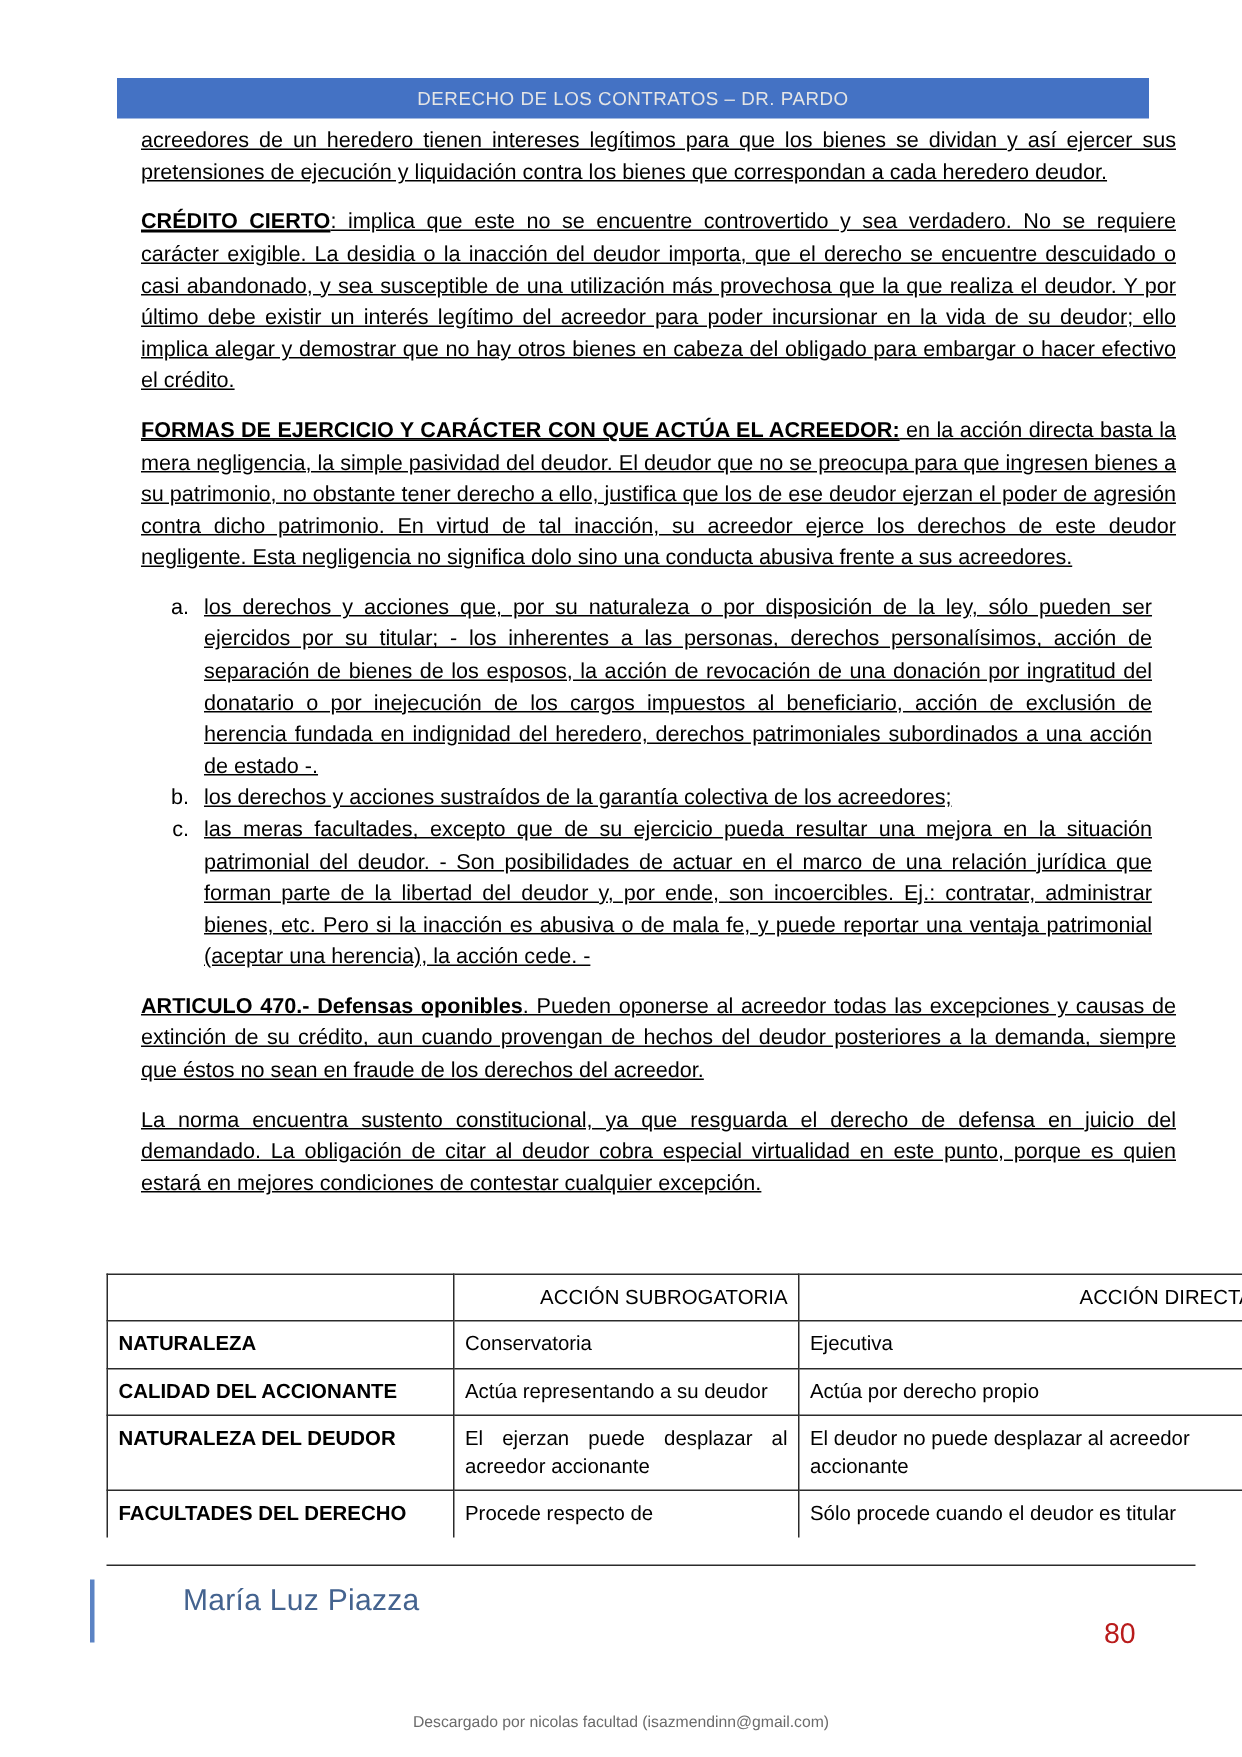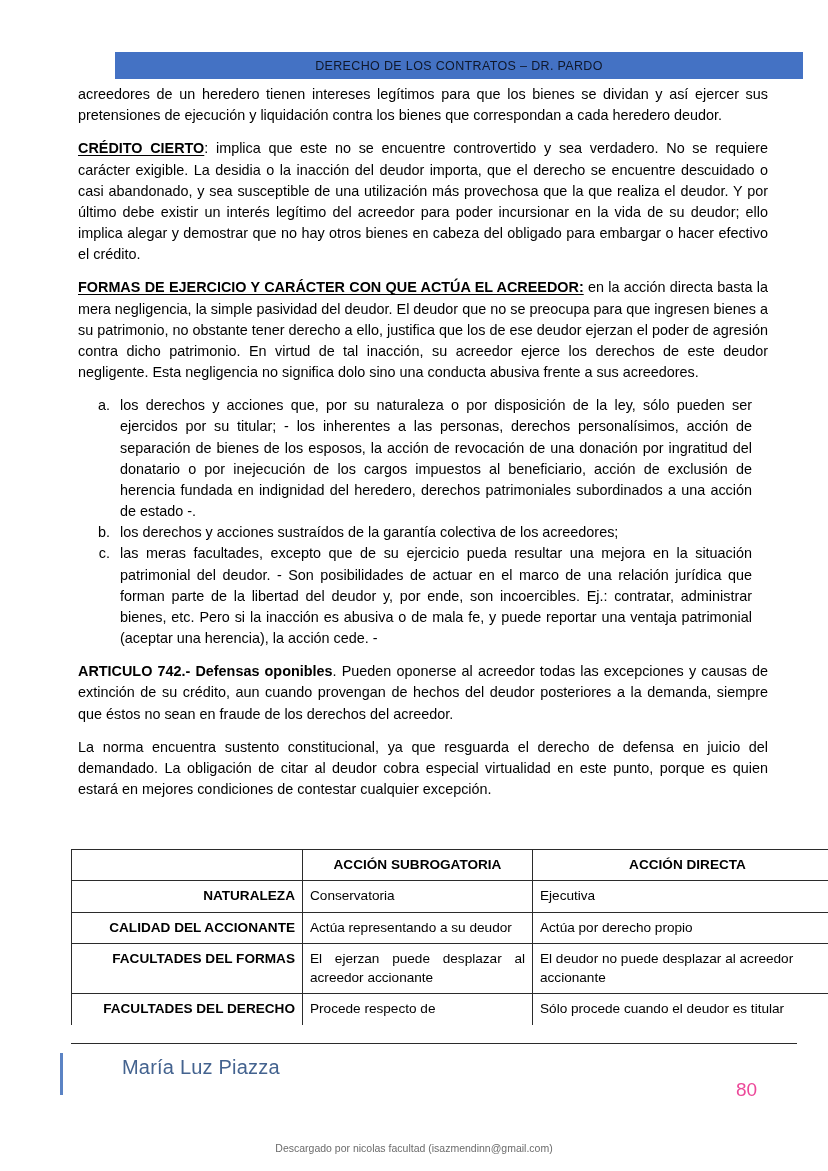--- a/index.html
+++ b/index.html
@@ -26,36 +26,36 @@
   }
 
   
   .header-banner {
     position: absolute;
     left: 78px;
     top: 52px;
     width: 688px;
     height: 27px;
     background: #4472C4;
-    color: #0f172a;
+    color: #e5e5e5;
     font-size: 12.5px;
     letter-spacing: 0.35px;
     display: flex;
     align-items: center;
     justify-content: center;
     text-align: center;
-    margin-left: 37px;
   }
 
   
   .content {
     position: absolute;
-    left: 78px;
+    left: 94px;
     top: 84px;
     width: 690px;
+    text-decoration: underline;
   }
 
   p.para {
     margin: 0 0 12px 0;
     font-size: 14.4px;
     line-height: 1.47;
     text-align: justify;
     text-justify: inter-word;
     hyphens: none;
   }
@@ -98,34 +98,34 @@
     font-size: 13.6px;
   }
   table.cmp td {
     border: 1px solid #2b2b2b;
     padding: 5px 7px 6px 7px;
     vertical-align: top;
     line-height: 1.42;
   }
   table.cmp td.rowhead {
     width: 216px;
-    text-align: right;
+    text-align: left;
     font-weight: bold;
   }
   table.cmp td.col-sub {
     width: 215px;
     text-align: justify;
   }
   table.cmp td.col-dir {
     width: 295px;
     text-align: left;
   }
   table.cmp td.colhead {
-    font-weight: bold;
-    text-align: center;
+    font-weight: normal;
+    text-align: right;
   }
   table.cmp td.empty-head {
     border-left: 1px solid #2b2b2b;
   }
   
   table.cmp tr.clipped td {
     border-bottom: none;
     height: 18px;
     overflow: hidden;
   }
@@ -161,21 +161,21 @@
     top: 1056px;
     font-size: 20px;
     color: #44638F;
     letter-spacing: 0.2px;
   }
   .page-number {
     position: absolute;
     left: 736px;
     top: 1079px;
     font-size: 19px;
-    color: #ec4899;
+    color: #b91c1c;
   }
   .download-note {
     position: absolute;
     left: 0;
     top: 1142px;
     width: 828px;
     text-align: center;
     font-size: 10.5px;
     color: #6b6b6b;
   }
@@ -202,21 +202,21 @@
     </p>
 
 
     <ol class="lettered">
       <li>los derechos y acciones que, por su naturaleza o por disposición de la ley, sólo pueden ser ejercidos por su titular; - los inherentes a las personas, derechos personalísimos, acción de separación de bienes de los esposos, la acción de revocación de una donación por ingratitud del donatario o por inejecución de los cargos impuestos al beneficiario, acción de exclusión de herencia fundada en indignidad del heredero, derechos patrimoniales subordinados a una acción de estado -.</li>
       <li>los derechos y acciones sustraídos de la garantía colectiva de los acreedores;</li>
       <li>las meras facultades, excepto que de su ejercicio pueda resultar una mejora en la situación patrimonial del deudor. - Son posibilidades de actuar en el marco de una relación jurídica que forman parte de la libertad del deudor y, por ende, son incoercibles. Ej.: contratar, administrar bienes, etc. Pero si la inacción es abusiva o de mala fe, y puede reportar una ventaja patrimonial (aceptar una herencia), la acción cede. -</li>
     </ol>
 
     <p class="para">
-      <span class="b">ARTICULO 742.- Defensas oponibles</span><span>. Pueden oponerse al acreedor todas las excepciones y causas de extinción de su crédito, aun cuando provengan de hechos del deudor posteriores a la demanda, siempre que éstos no sean en fraude de los derechos del acreedor.</span>
+      <span class="b">ARTICULO 470.- Defensas oponibles</span><span>. Pueden oponerse al acreedor todas las excepciones y causas de extinción de su crédito, aun cuando provengan de hechos del deudor posteriores a la demanda, siempre que éstos no sean en fraude de los derechos del acreedor.</span>
     </p>
 
     <p class="para">La norma encuentra sustento constitucional, ya que resguarda el derecho de defensa en juicio del demandado. La obligación de citar al deudor cobra especial virtualidad en este punto, porque es quien estará en mejores condiciones de contestar cualquier excepción.</p>
 
   </div>
 
   <table class="cmp">
     <tbody>
       <tr>
         <td class="rowhead empty-head"></td>
@@ -227,21 +227,21 @@
         <td class="rowhead">NATURALEZA</td>
         <td class="col-sub">Conservatoria</td>
         <td class="col-dir">Ejecutiva</td>
       </tr>
       <tr>
         <td class="rowhead">CALIDAD DEL ACCIONANTE</td>
         <td class="col-sub">Actúa representando a su deudor</td>
         <td class="col-dir">Actúa por derecho propio</td>
       </tr>
       <tr>
-        <td class="rowhead">FACULTADES DEL FORMAS</td>
+        <td class="rowhead">NATURALEZA DEL DEUDOR</td>
         <td class="col-sub">El ejerzan puede desplazar al acreedor accionante</td>
         <td class="col-dir">El deudor no puede desplazar al acreedor accionante</td>
       </tr>
       <tr class="clipped">
         <td class="rowhead">FACULTADES DEL DERECHO</td>
         <td class="col-sub">Procede respecto de</td>
         <td class="col-dir">Sólo procede cuando el deudor es titular</td>
       </tr>
     </tbody>
   </table>

